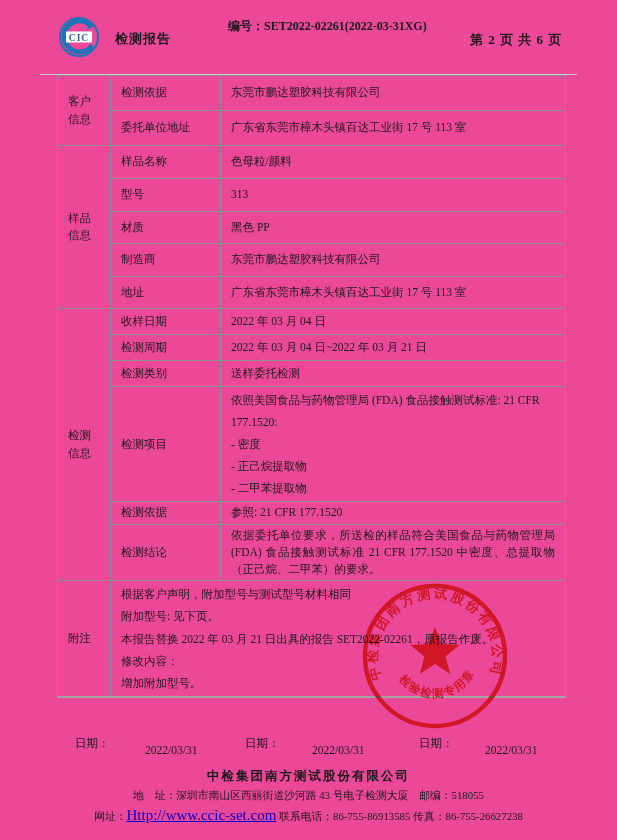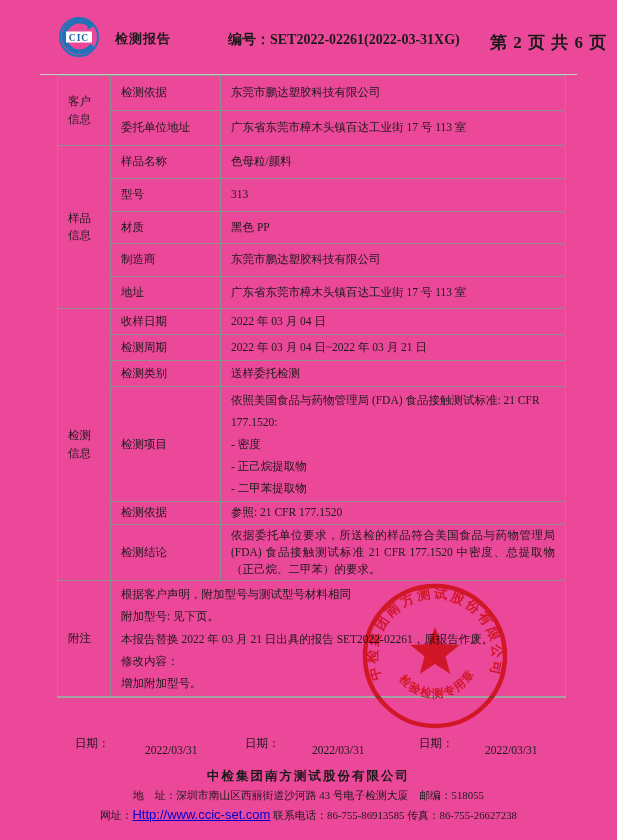--- a/index.html
+++ b/index.html
@@ -13,22 +13,22 @@
     position:relative;
     width:617px; height:840px;
     background:#ec4899;
     overflow:hidden;
   }
 
   
   .header { position:absolute; left:0; top:0; width:617px; height:75px; }
   .logo { position:absolute; left:58px; top:14px; }
   .hdr-title { position:absolute; left:115px; top:30px; font-size:13px; font-weight:bold; letter-spacing:1px; }
-  .hdr-no { position:absolute; left:228px; top:31px; font-size:14px; font-weight:bold; }
-  .hdr-page { position:absolute; left:490px; top:31px; font-size:17px; font-weight:bold; letter-spacing:1px; }
+  .hdr-no { position:absolute; left:228px; top:18px; font-size:12px; font-weight:bold; }
+  .hdr-page { position:absolute; left:470px; top:31px; font-size:13px; font-weight:bold; letter-spacing:1px; }
   .hdr-rule { position:absolute; left:40px; top:74px; width:537px; height:1px; background:#c9c9c9; }
 
   
   table.report {
     position:absolute; left:57px; top:75px;
     width:508px; border-collapse:collapse;
     table-layout:fixed;
     font-size:11.5px;
   }
   table.report td {
@@ -61,21 +61,21 @@
   .stamp {
     position:absolute; left:360px; top:581px; width:150px; height:150px;
     mix-blend-mode:multiply; opacity:.9;
     pointer-events:none;
   }
 
   
   .footer { position:absolute; left:0; top:768px; width:617px; text-align:center; }
   .f-company { font-size:12.5px; font-weight:bold; letter-spacing:2px; }
   .f-line { font-size:10.8px; margin-top:4px; }
-  .f-link { color:#0000cc; text-decoration:underline; font-family:Liberation Sans, sans-serif; font-size:13px;margin-top:48px; }
+  .f-link { color:#0000cc; text-decoration:underline; font-family:Liberation Serif, serif; font-size:15px;margin-top:48px; }
 </style>
 </head>
 <body>
 
 <div class="page">
 
   <div class="header">
     <svg class="logo" width="42" height="46" viewBox="0 0 42 46">
       <circle cx="21" cy="23" r="19" fill="none" stroke="#2173b8" stroke-width="2"></circle>
       <path d="M 32,11 A 15.5,15.5 0 1 0 33,33" fill="none" stroke="#2173b8" stroke-width="5" stroke-linecap="round"></path>

